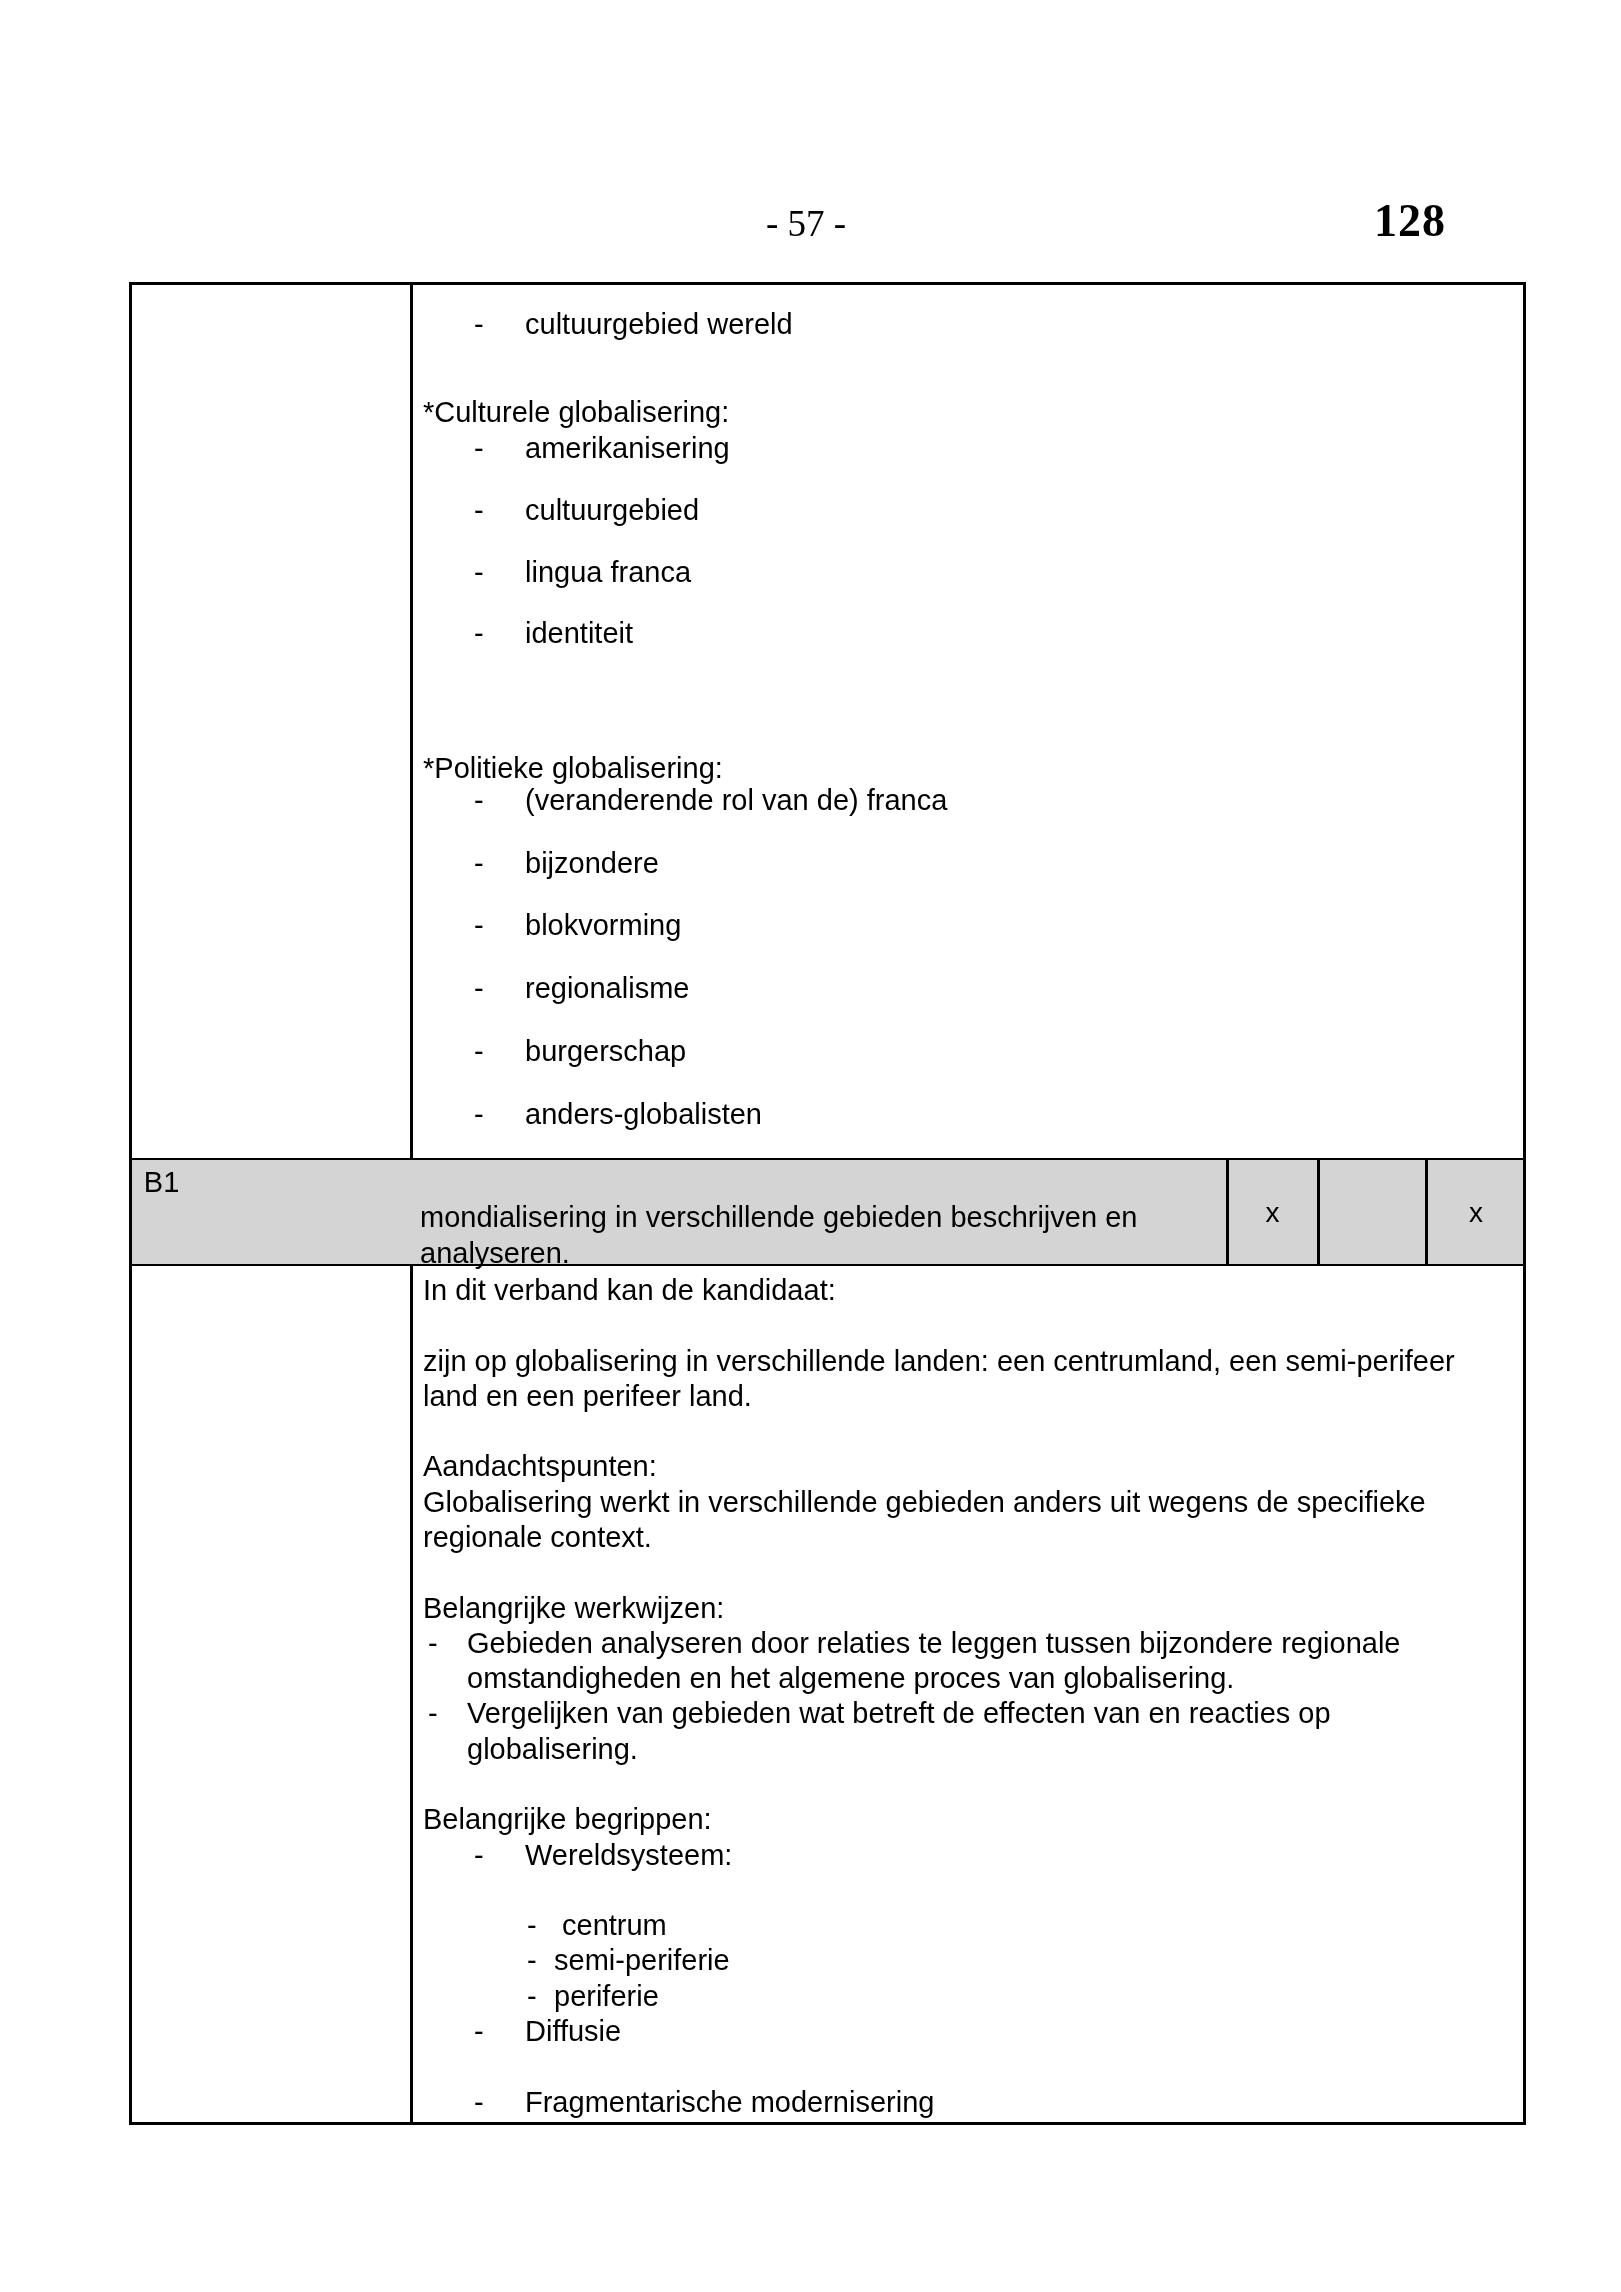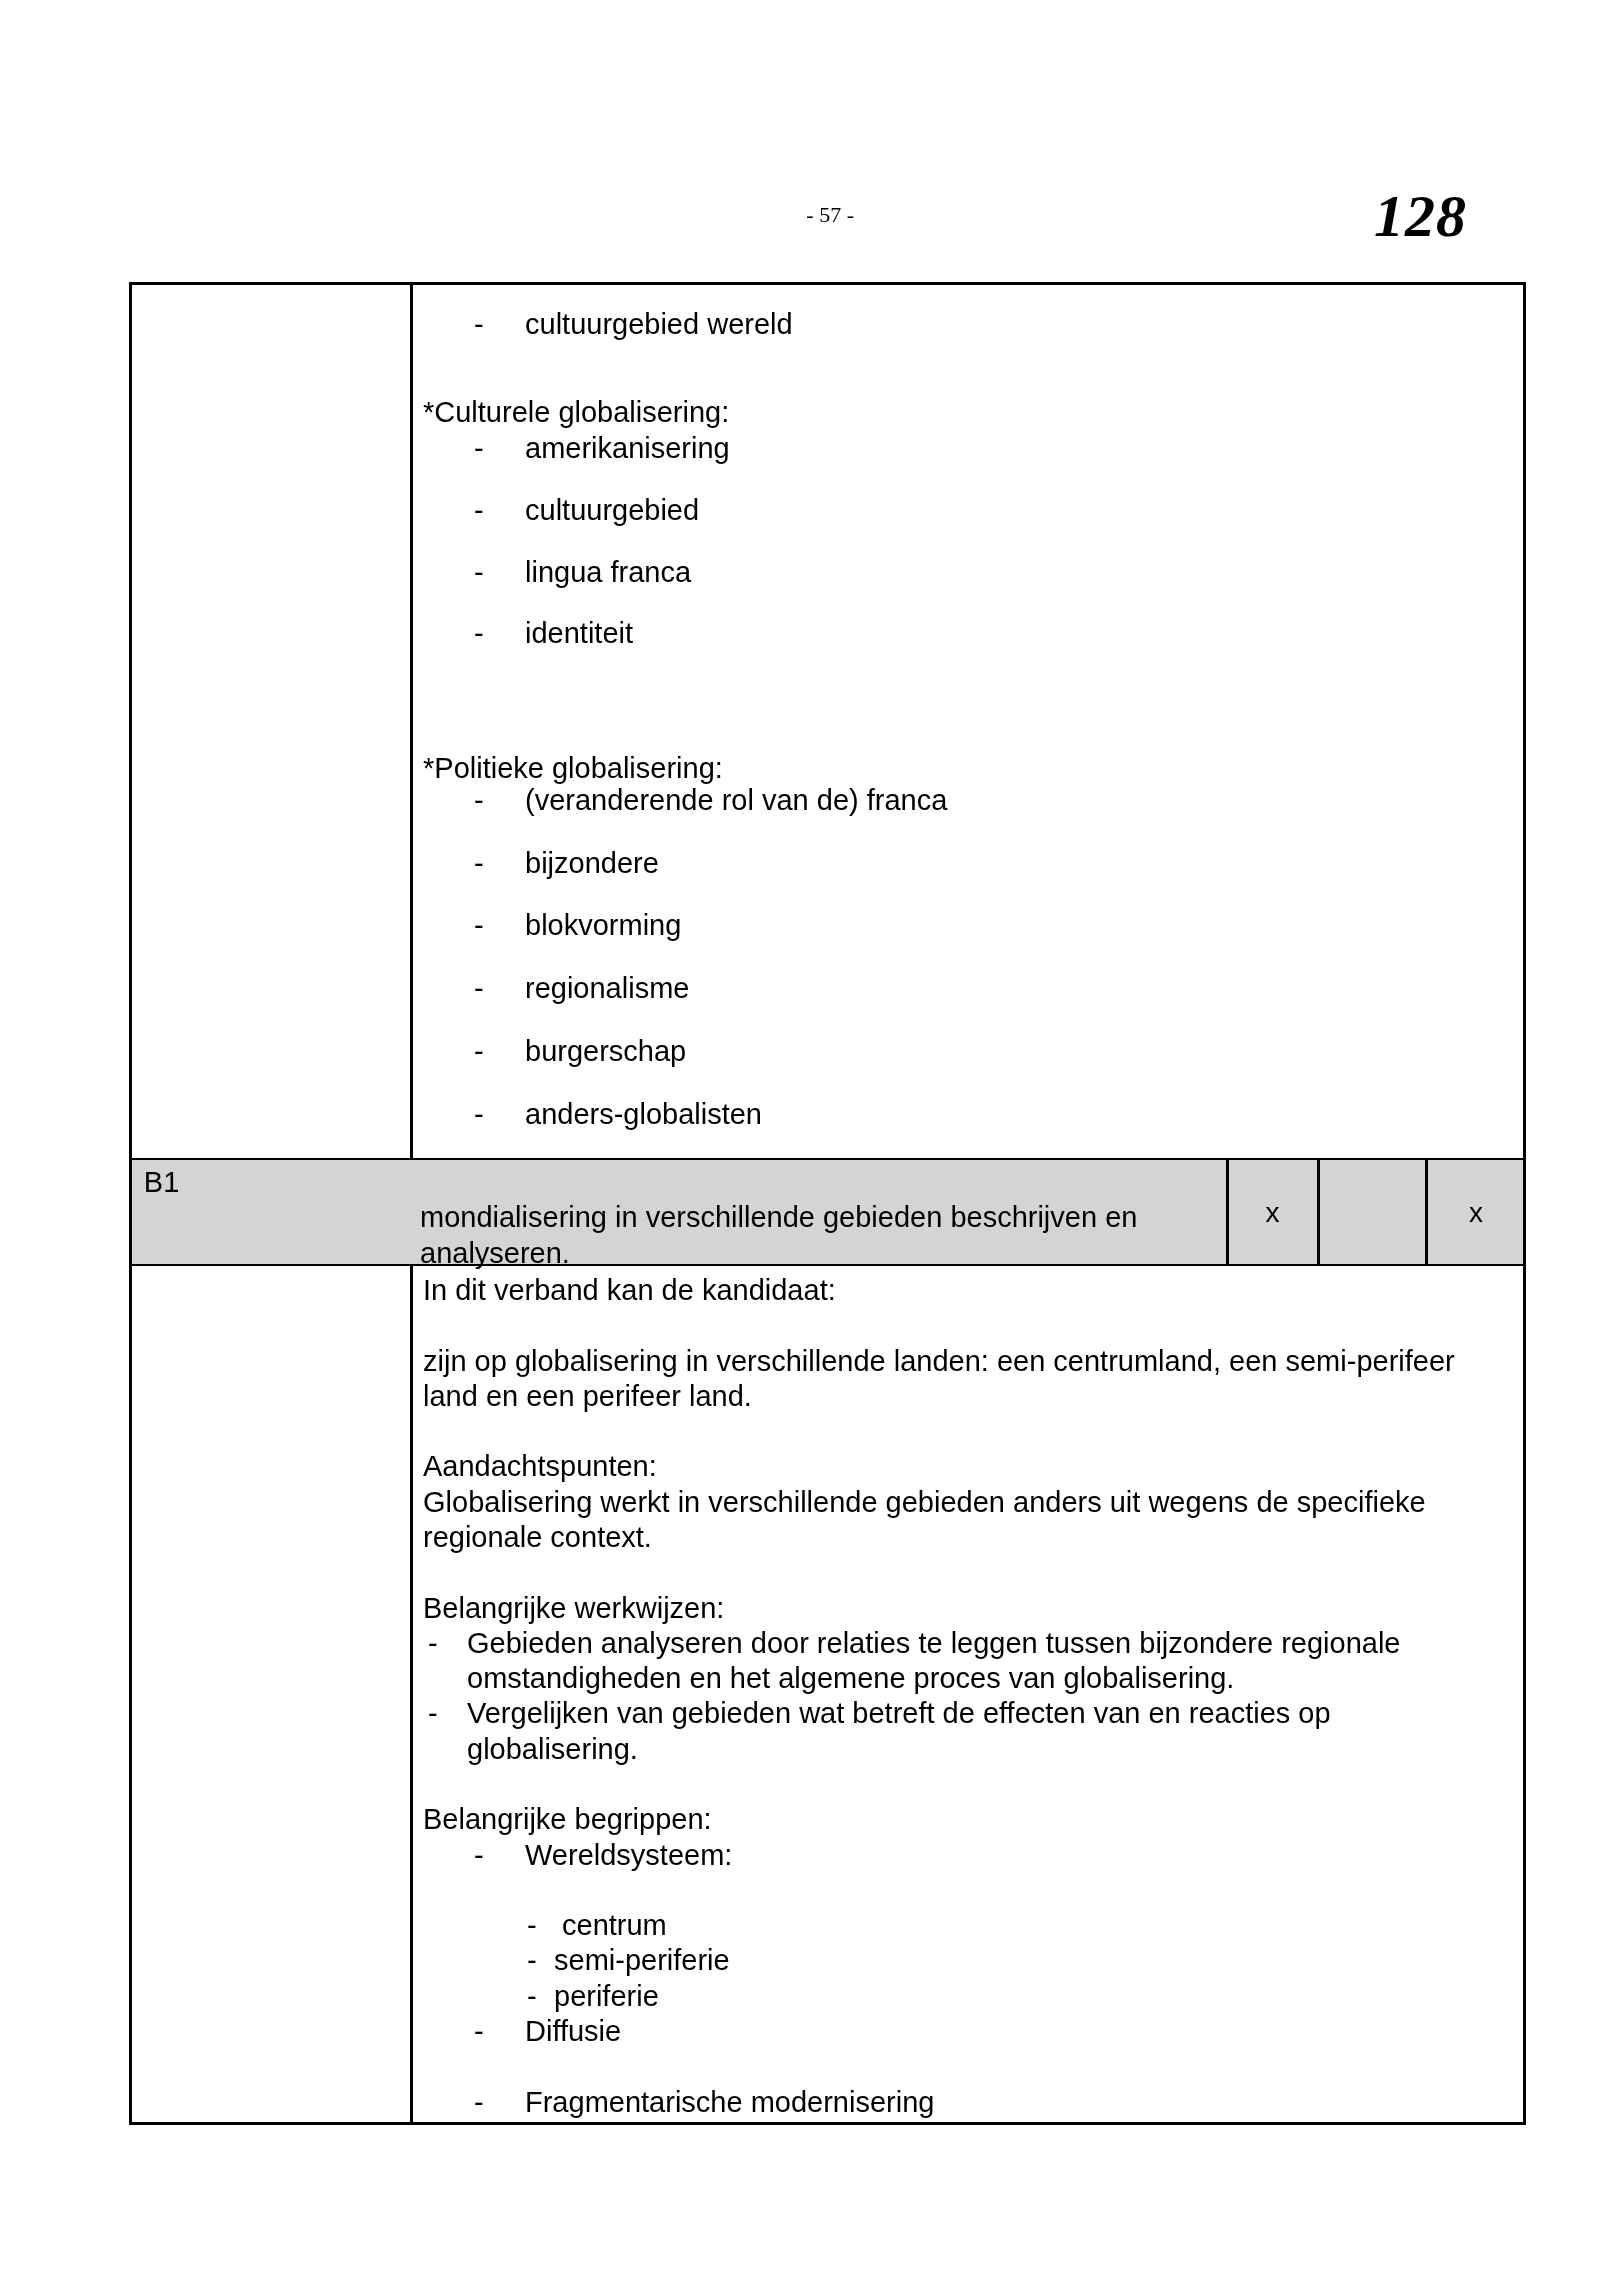--- a/index.html
+++ b/index.html
@@ -9,22 +9,22 @@
     font-family:"Liberation Sans",sans-serif;
     color:#000;
     position:relative;
     overflow:hidden;
   }
   .hdr-serif{
     position:absolute;
     font-family:"Liberation Serif",serif;
     white-space:nowrap;
   }
-  #page-no{left:766px;top:202px;width:88px;font-size:22px;text-align:right;}
-  #doc-no{left:1374px;top:182px;font-size:60px;font-weight:bold;letter-spacing:1px;font-style:italic;}
+  #page-no{left:766px;top:202px;width:88px;font-size:37px;text-align:left;}
+  #doc-no{left:1374px;top:194px;font-size:46px;font-weight:bold;letter-spacing:1px;}
   .table-frame{
     position:absolute;
     left:129px;top:282px;
     width:1397px;height:1843px;
     border:3.9px solid #000;
     box-sizing:border-box;
     background:#ffffff;
   }
   .vline{position:absolute;background:#000;width:2.9px;}
   .col-divider{left:278px;top:0;height:100%;}

